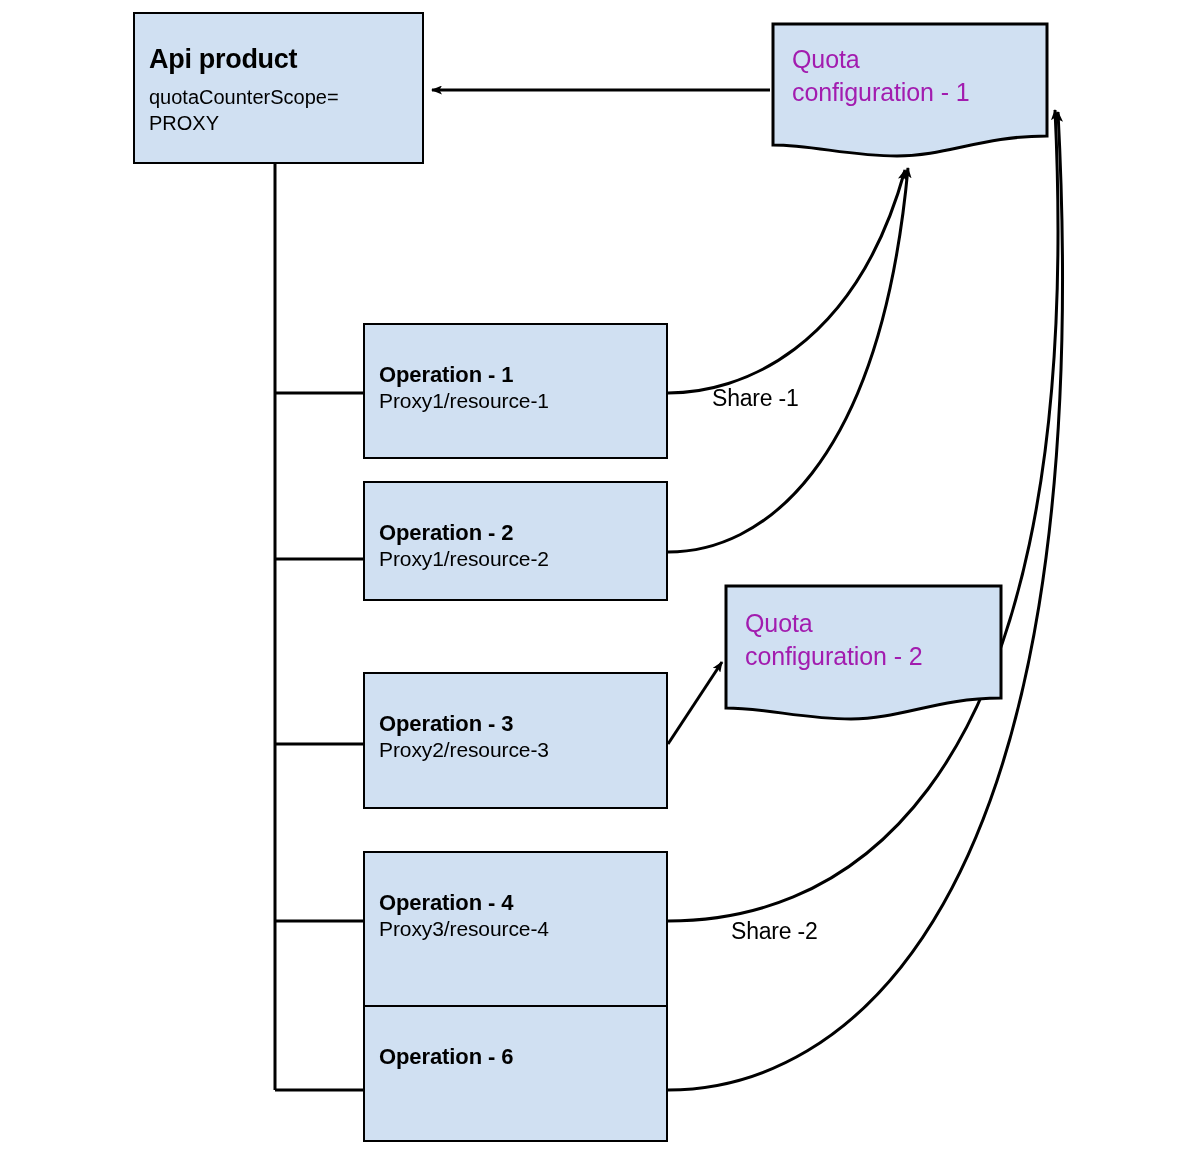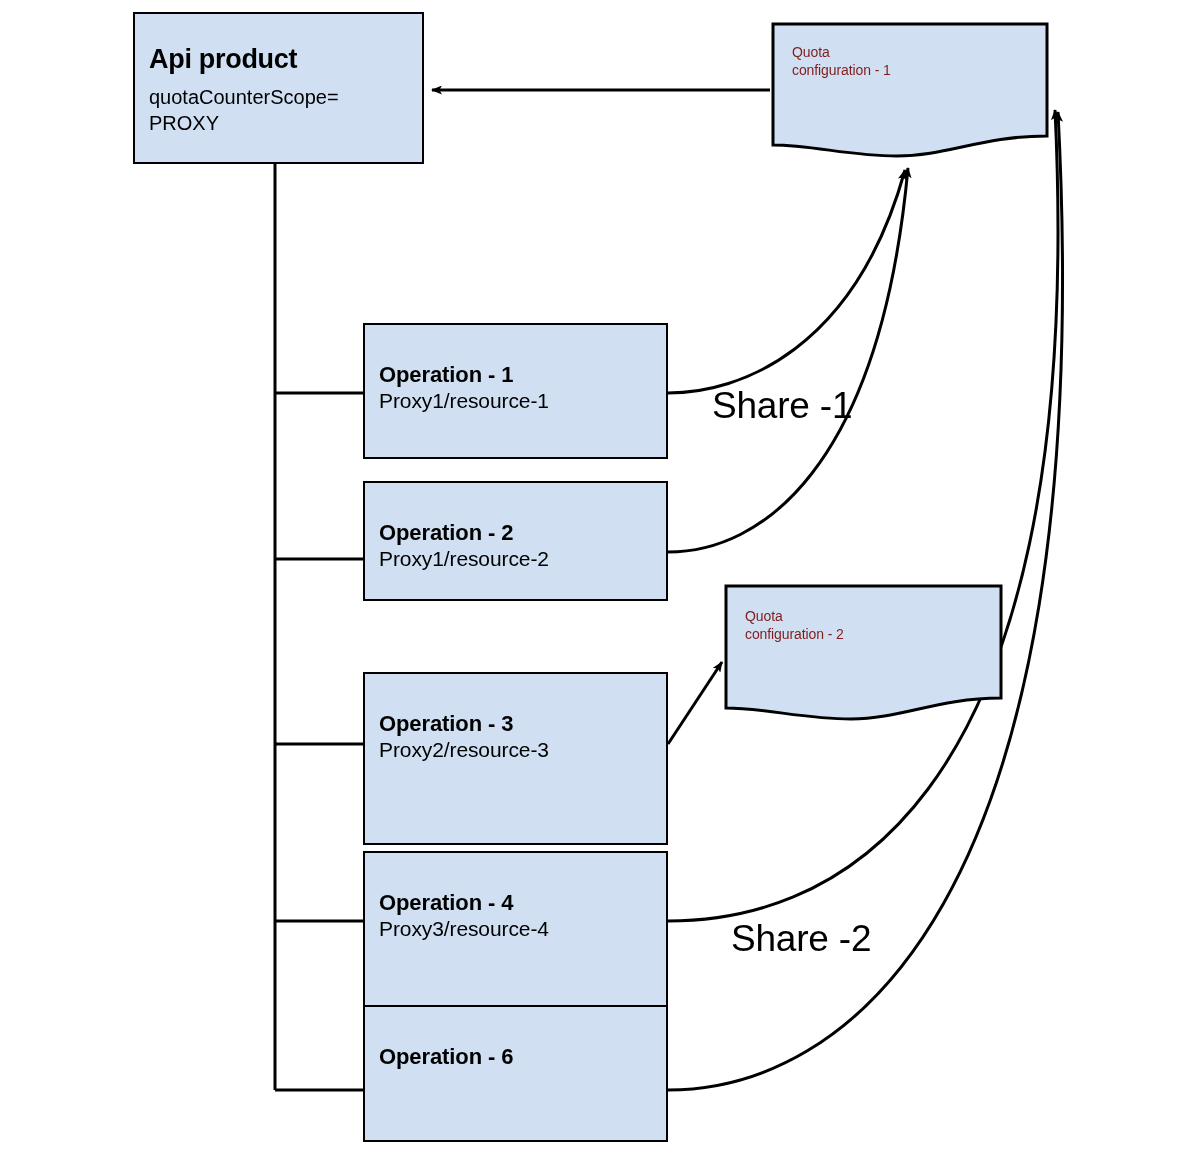--- a/index.html
+++ b/index.html
@@ -67,47 +67,47 @@
   
   .op {
     width: 305px;
     left: 363px;
     padding-left: 42px;
   }
   .op .title { top: 38px; }
   .op .sub   { top: 64px; }
   #node-op-1 { top: 323px; height: 136px; }
   #node-op-2 { top: 481px; height: 120px; }
-  #node-op-3 { top: 672px; height: 173px; }
+  #node-op-3 { top: 672px; height: 137px; }
   #node-op-4 { top: 851px; height: 174px; }
   #node-op-5 { top: 1005px; height: 137px; }
 
   
   .doc {
     position: absolute;
     border: none;
     background: none;
   }
   .doc svg { position: absolute; left: 0; top: 0; overflow: visible; }
   .doc .doclabel {
     position: absolute;
-    font-size: 14px;
+    font-size: 25px;
     line-height: 1.32;
-    color: #7f1d1d;
+    color: #a21caf;
     letter-spacing: -0.1px;
   }
   #node-quota-1 { left: 772px; top: 23px; width: 276px; height: 130px; }
   #node-quota-1 .doclabel { left: 20px; top: 20px; width: 240px; }
   #node-quota-2 { left: 725px; top: 585px; width: 277px; height: 133px; }
   #node-quota-2 .doclabel { left: 20px; top: 22px; width: 245px; }
 
   
   .edge-label {
     position: absolute;
-    font-size: 37px;
+    font-size: 23px;
     color: #000;
     white-space: nowrap;
     letter-spacing: -0.2px;
   }
   #label-share-1 { left: 712px; top: 385px; }
   #label-share-2 { left: 731px; top: 918px; }
 </style>
 </head>
 <body>
 

